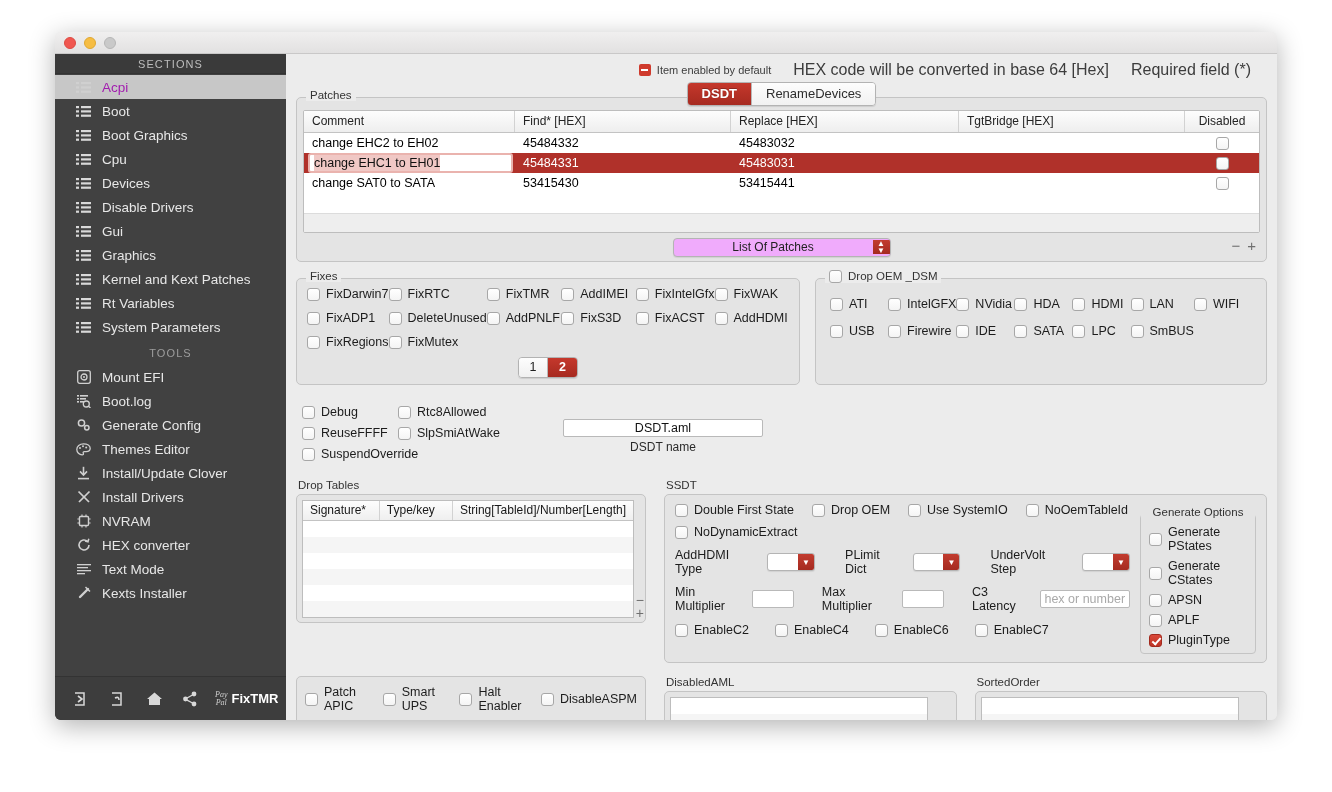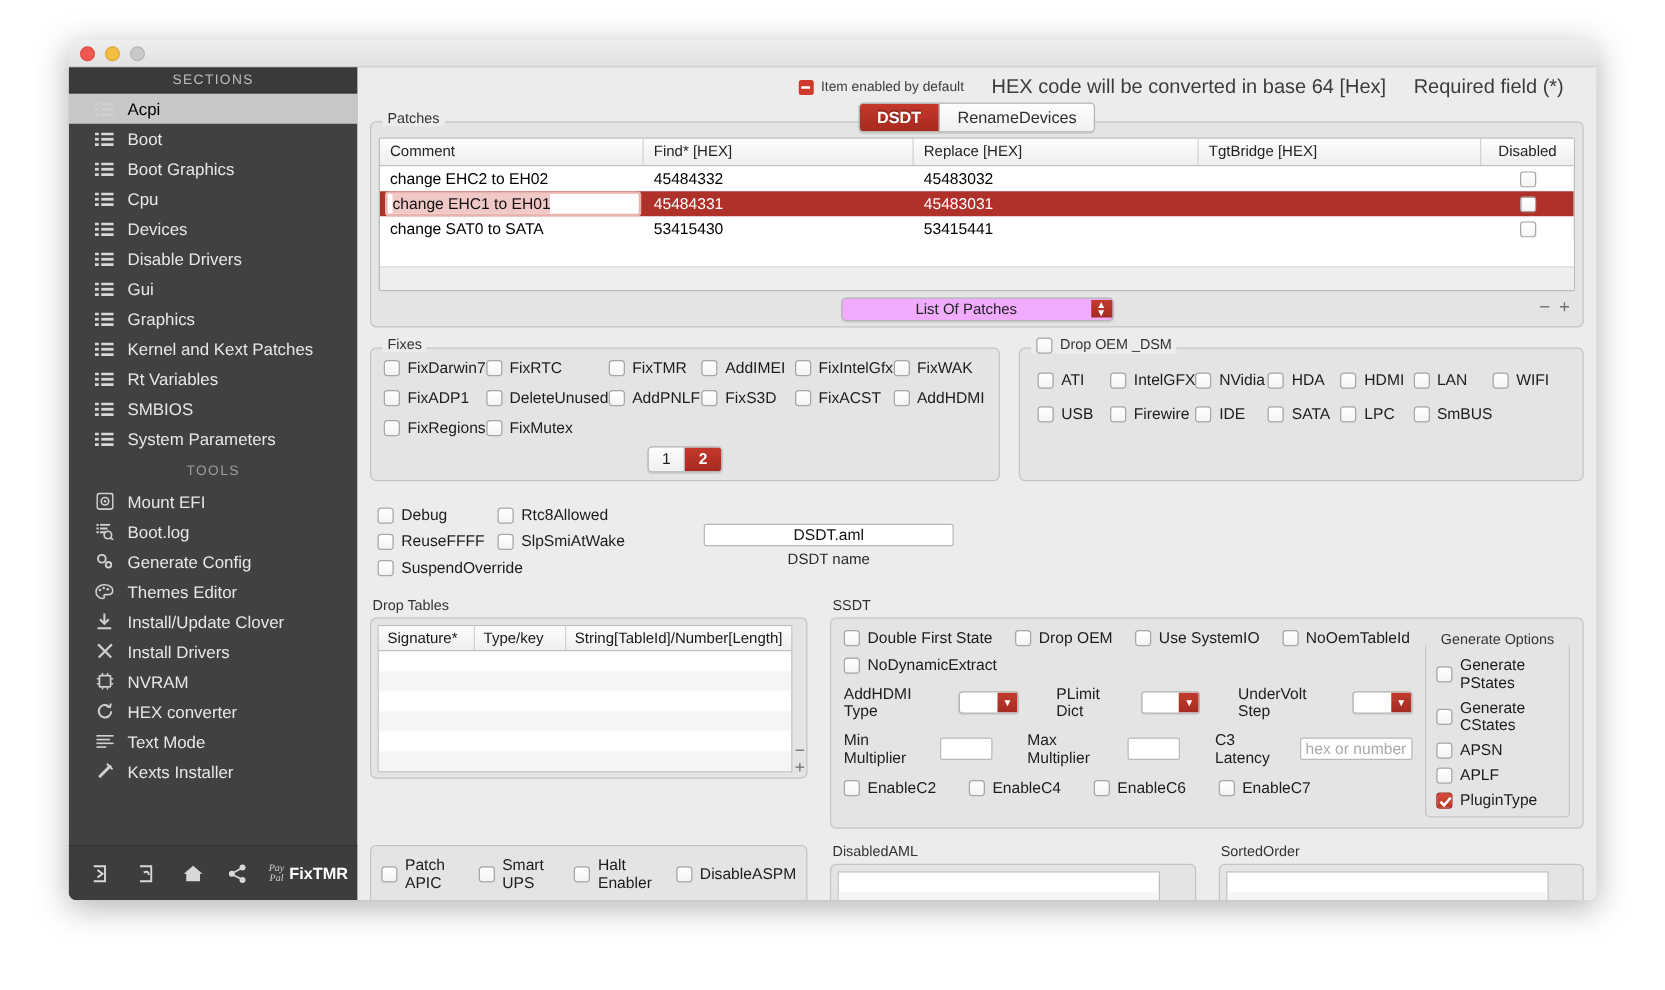--- a/index.html
+++ b/index.html
@@ -59,21 +59,21 @@
   .sb-list { flex: 1; overflow: hidden; padding-top: 1px; }
   .sb-item {
     display: flex;
     align-items: center;
     height: 24px;
     padding-left: 20px;
     color: #e7e7e7;
     font-size: 13.5px;
     cursor: default;
   }
-  .sb-item.selected { background: #c7c7c7; color: #000000; }
+  .sb-item.selected { background: #c7c7c7; color: #a21caf; }
   .sb-item.selected .sb-ico { opacity: .55; }
   .sb-ico {
     width: 17px; height: 14px;
     margin-right: 10px;
     flex: 0 0 17px;
     display: flex; align-items: center; justify-content: center;
   }
   .sb-ico svg { display:block; }
   .sb-tools-header {
     color: #9d9d9d;
@@ -489,35 +489,20 @@
                   <rect x="0" y="0" width="3" height="2.2"></rect>
                   <rect x="5" y="0" width="10" height="2.2"></rect>
                   <rect x="0" y="4.3" width="3" height="2.2"></rect>
                   <rect x="5" y="4.3" width="10" height="2.2"></rect>
                   <rect x="0" y="8.6" width="3" height="2.2"></rect>
                   <rect x="5" y="8.6" width="10" height="2.2"></rect>
                 </g>
               </svg>
             </span>
           <span>Rt Variables</span>
-        </div>
-        <div class="sb-item">
-          <span class="sb-ico">
-              <svg width="15" height="11" viewBox="0 0 15 11">
-                <g fill="#d8d8d8">
-                  <rect x="0" y="0" width="3" height="2.2"></rect>
-                  <rect x="5" y="0" width="10" height="2.2"></rect>
-                  <rect x="0" y="4.3" width="3" height="2.2"></rect>
-                  <rect x="5" y="4.3" width="10" height="2.2"></rect>
-                  <rect x="0" y="8.6" width="3" height="2.2"></rect>
-                  <rect x="5" y="8.6" width="10" height="2.2"></rect>
-                </g>
-              </svg>
-            </span>
-          <span>SMBIOS</span>
         </div>
         <div class="sb-item">
           <span class="sb-ico">
               <svg width="15" height="11" viewBox="0 0 15 11">
                 <g fill="#d8d8d8">
                   <rect x="0" y="0" width="3" height="2.2"></rect>
                   <rect x="5" y="0" width="10" height="2.2"></rect>
                   <rect x="0" y="4.3" width="3" height="2.2"></rect>
                   <rect x="5" y="4.3" width="10" height="2.2"></rect>
                   <rect x="0" y="8.6" width="3" height="2.2"></rect>

